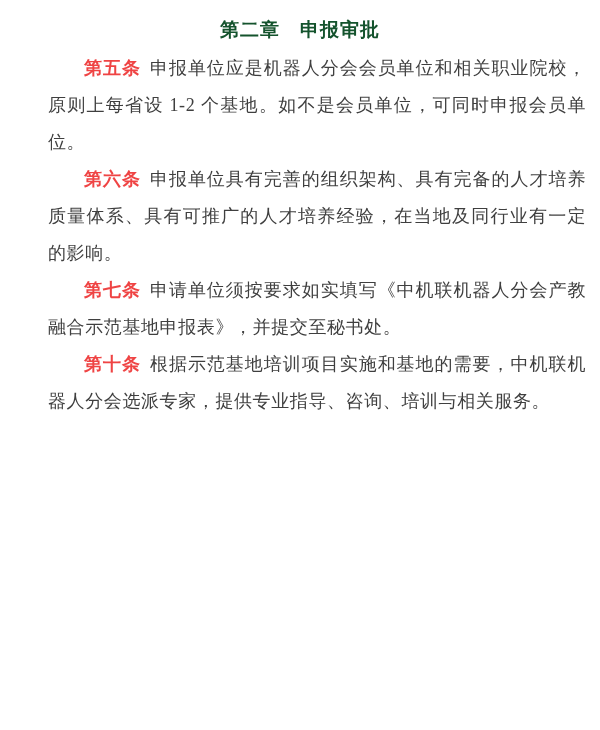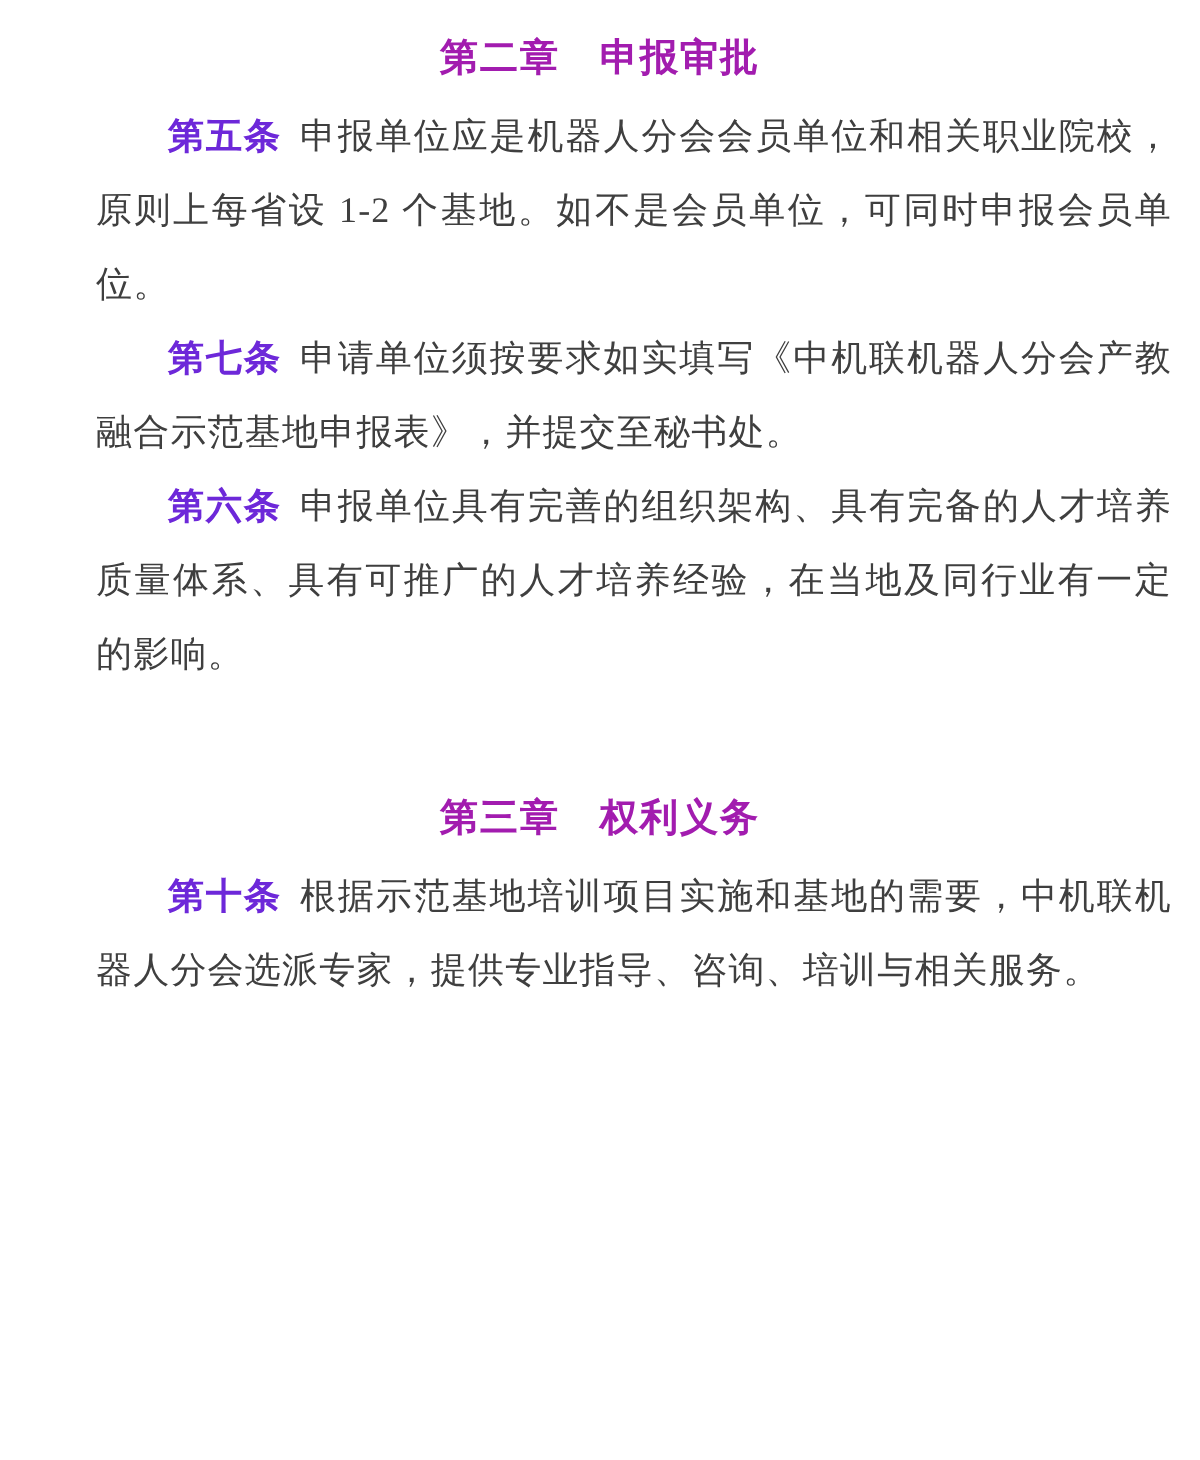--- a/index.html
+++ b/index.html
@@ -20,53 +20,52 @@
     background: #ffffff;
     font-family: "Liberation Serif", "DejaVu Serif", serif;
     color: #3f3f3f;
   }
   .chapter {
     margin: 0 -14px 8px -48px;      
     text-align: center;
     font-size: 19px;
     line-height: 24px;
     font-weight: bold;
-    color: #a21caf;
+    color: #14532d;
     letter-spacing: 1px;
   }
   .chapter.chapter-gap {
     margin-top: 52px;
   }
   .article {
     margin: 0;
     font-size: 18px;
     line-height: 37px;
     letter-spacing: 0.6px;
     text-align: justify;
     text-indent: 2em;
     color: #3f3f3f;
   }
   .article-label {
     font-weight: bold;
-    color: #6d28d9;
+    color: #ef4444;
     margin-right: 0.5em;
   }
 </style>
 </head>
 <body>
 
 <div class="page">
 
   <h2 class="chapter">第二章　申报审批</h2>
 
   <p class="article"><span class="article-label">第五条</span><span>申报单位应是机器人分会会员单位和相关职业院校，原则上每省设 1-2 个基地。如不是会员单位，可同时申报会员单位。</span></p>
 
+  <p class="article"><span class="article-label">第六条</span><span>申报单位具有完善的组织架构、具有完备的人才培养质量体系、具有可推广的人才培养经验，在当地及同行业有一定的影响。</span></p>
+
   <p class="article"><span class="article-label">第七条</span><span>申请单位须按要求如实填写《中机联机器人分会产教融合示范基地申报表》，并提交至秘书处。</span></p>
 
-  <p class="article"><span class="article-label">第六条</span><span>申报单位具有完善的组织架构、具有完备的人才培养质量体系、具有可推广的人才培养经验，在当地及同行业有一定的影响。</span></p>
 
-
-  <h2 class="chapter chapter-gap">第三章　权利义务</h2>
 
 
   <p class="article"><span class="article-label">第十条</span><span>根据示范基地培训项目实施和基地的需要，中机联机器人分会选派专家，提供专业指导、咨询、培训与相关服务。</span></p>
 
 </div>
 
 </body></html>

